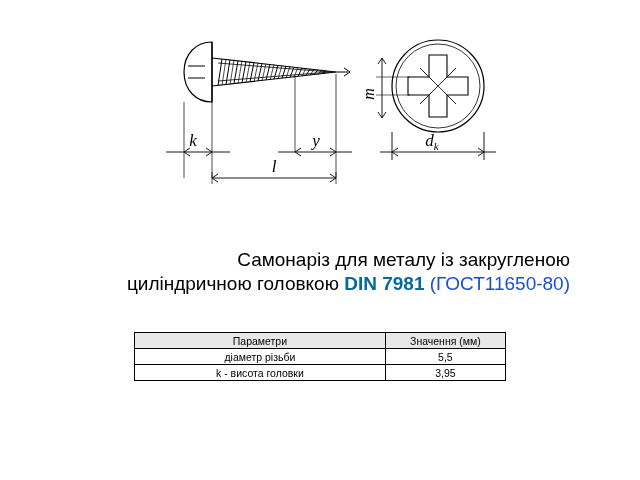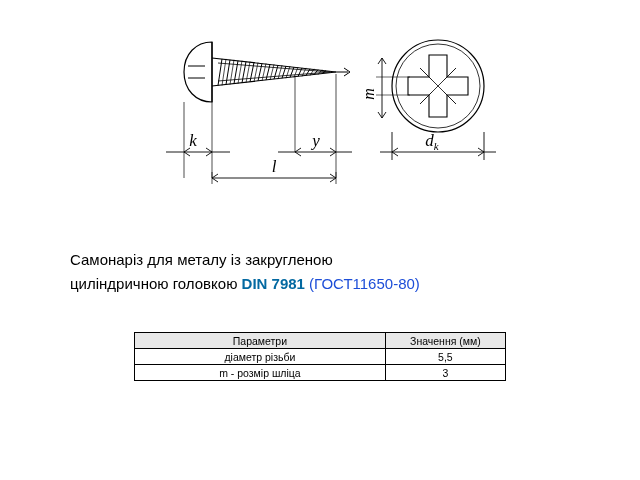--- a/index.html
+++ b/index.html
@@ -29,22 +29,22 @@
     width: 640px;
     height: 230px;
   }
 
   
   #caption {
     position: absolute;
     left: 70px;
     top: 248px;
     width: 500px;
-    text-align: left;
-    font-size: 15px;
+    text-align: right;
+    font-size: 19px;
     line-height: 24px;
     color: #000;
   }
   #caption .din {
     font-weight: bold;
     color: #0369a1;
   }
   #caption .gost {
     color: #1d4ed8;
   }
@@ -229,19 +229,19 @@
         <th class="param">Параметри</th>
         <th class="value">Значення (мм)</th>
       </tr>
     </thead>
     <tbody>
       <tr>
         <td class="param"><span class="b"></span><span>діаметр різьби</span></td>
         <td class="value b">5,5</td>
       </tr>
       <tr>
-        <td class="param"><span class="b">m</span><span> - розмір шліца</span></td>
-        <td class="value">3</td>
+        <td class="param"><span class="b">k</span><span> - висота головки</span></td>
+        <td class="value">3,95</td>
       </tr>
     </tbody>
   </table>
 
 </div>
 
 </body></html>

